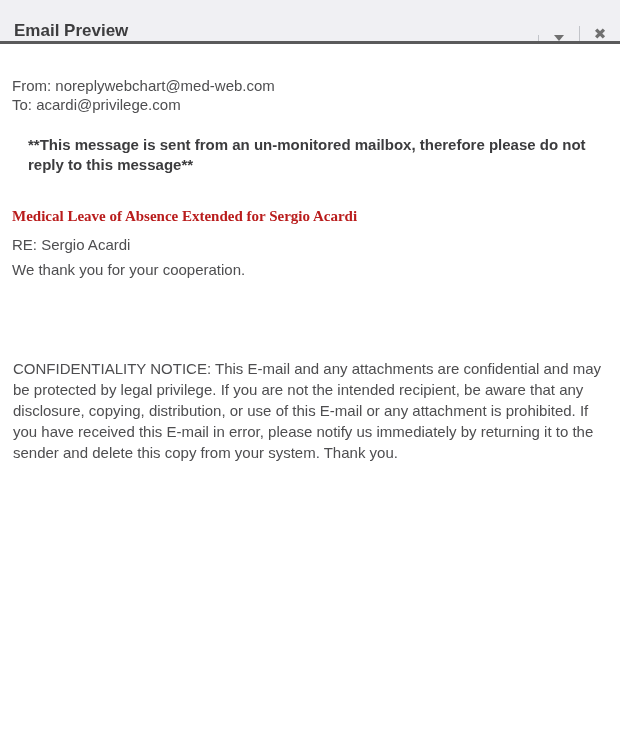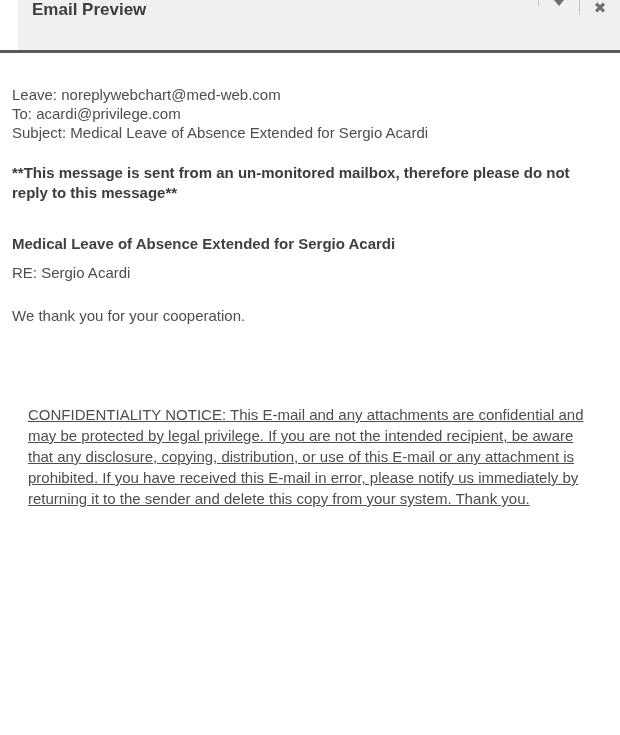--- a/index.html
+++ b/index.html
@@ -9,25 +9,24 @@
     font-family: "Liberation Sans", "DejaVu Sans", sans-serif;
   }
   .window {
     position: relative;
     width: 620px;
     height: 735px;
     background: #ffffff;
     overflow: hidden;
   }
   .titlebar {
-    height: 50px;
+    height: 41px;
     background: #f0f0f3;
     display: flex;
-    align-items: flex-start;
-    margin-left: 18px;
+    align-items: flex-end;
   }
   .titlebar .title {
     flex: 1;
     display: flex;
     align-items: center;
     padding-left: 14px;
     font-size: 17px;
     font-weight: bold;
     color: #3d3d3f;
   }
@@ -64,44 +63,44 @@
     font-size: 15px;
   }
   .headers-block {
     margin: 0 0 21px 0;
     line-height: 19px;
   }
   .warning {
     font-weight: bold;
     color: #3c3c3e;
     line-height: 20px;
-    margin: 0 0 33px 0;
+    margin: 0 0 33px 16px;
   }
   .heading {
     font-weight: bold;
-    color: #404040;
+    color: #b91c1c;
     line-height: 16px;
     margin: 0 0 13px 0;
+    font-family: Liberation Serif, serif;
   }
   .re-line {
     line-height: 16px;
-    margin: 0 0 27px 0;
+    margin: 0 0 9px 0;
   }
   .para {
     line-height: 21px;
     margin: 0 0 22px 0;
   }
   .closing {
     line-height: 16px;
     margin: 8px 0 80px 0;
   }
   .confidentiality {
     line-height: 21px;
-    margin: 16px;
-    text-decoration: underline;
+    margin: 1px;
   }
 </style>
 </head>
 <body>
 
 <div class="window">
 
   <div class="titlebar">
     <div class="title">Email Preview</div>
     <div class="tb-btn">
@@ -110,23 +109,22 @@
     <div class="tb-btn">
       <span class="x-glyph">✖</span>
     </div>
   </div>
 
   <div class="divider"></div>
 
   <div class="content">
 
     <div class="headers-block">
-      <div>Leave: noreplywebchart@med-web.com</div>
+      <div>From: noreplywebchart@med-web.com</div>
       <div>To: acardi@privilege.com</div>
-      <div>Subject: Medical Leave of Absence Extended for Sergio Acardi</div>
     </div>
 
     <p class="warning">**This message is sent from an un-monitored mailbox, therefore please do not reply to this message**</p>
 
     <p class="heading">Medical Leave of Absence Extended for Sergio Acardi</p>
 
     <p class="re-line">RE: Sergio Acardi</p>
 
 
 

